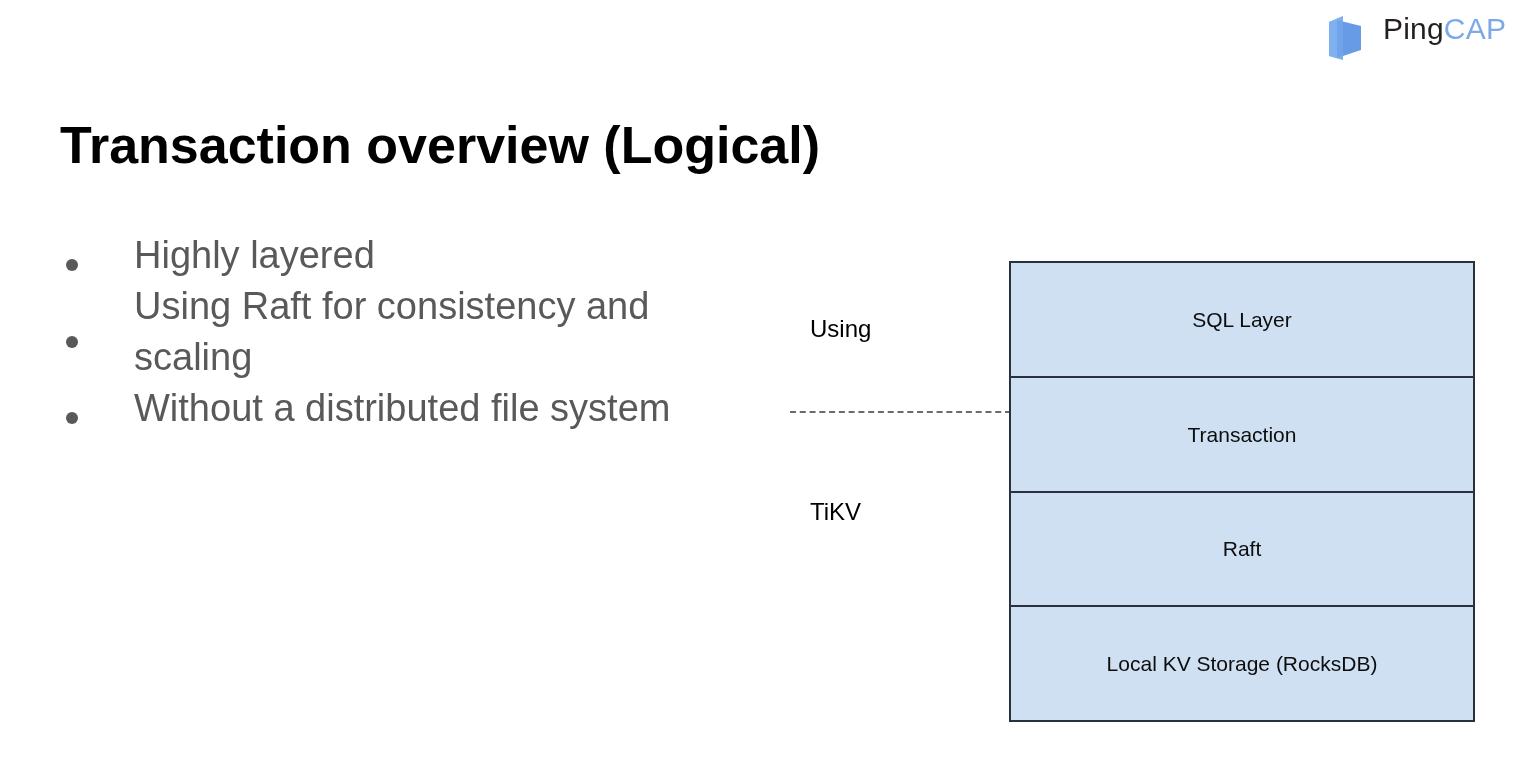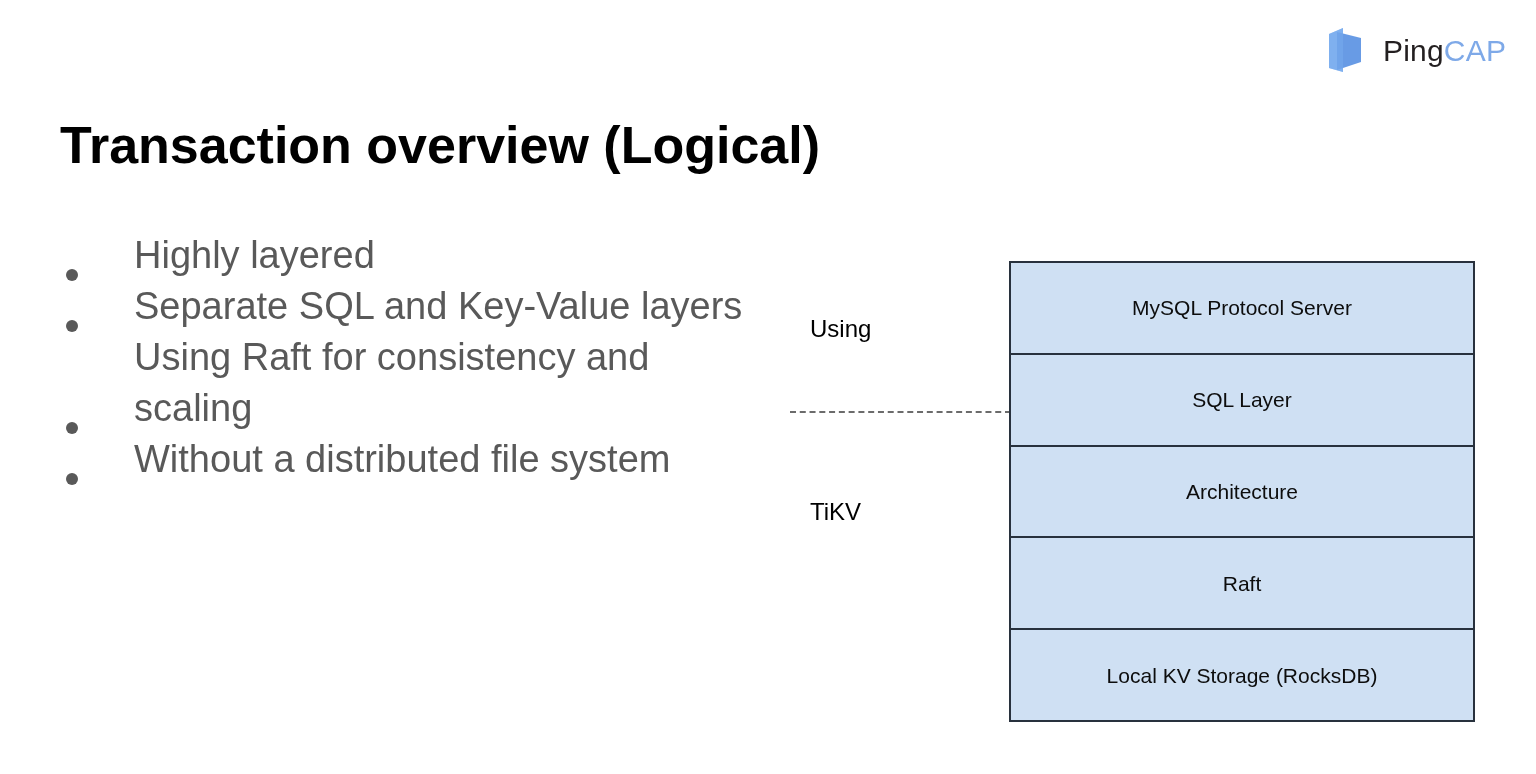--- a/index.html
+++ b/index.html
@@ -13,23 +13,22 @@
     position: relative;
     overflow: hidden;
     font-family: "Liberation Sans", sans-serif;
     -webkit-font-smoothing: antialiased;
   }
 
   
   #brand-logo {
     position: absolute;
     left: 1321px;
-    top: 24px;
+    top: 12px;
     display: flex;
-    align-items: center;
     gap: 10px;
   }
   #brand-logo .logo-mark {
     width: 52px;
     height: 52px;
     display: block;
   }
   #brand-logo .logo-wordmark {
     font-size: 30px;
     letter-spacing: 0.2px;
@@ -53,21 +52,21 @@
 
   
   #bullet-list {
     position: absolute;
     left: 60px;
     top: 230px;
     width: 700px;
   }
   .bullet-item {
     display: flex;
-    align-items: flex-end;
+    align-items: center;
     margin-bottom: 0px;
   }
   .bullet-marker {
     flex: 0 0 auto;
     width: 68px;
     display: flex;
     justify-content: flex-start;
     padding-left: 6px;
     padding-top: 19px;
   }
@@ -158,50 +157,41 @@
   <div class="bullet-item">
     <span class="bullet-marker">
         <i></i>
       </span>
     <span class="bullet-text">Highly layered</span>
   </div>
   <div class="bullet-item">
     <span class="bullet-marker">
         <i></i>
       </span>
-    <span class="bullet-text">Separate SQL and Key-Value layers</span>
-  </div>
-  <div class="bullet-item">
-    <span class="bullet-marker">
-        <i></i>
-      </span>
     <span class="bullet-text">Using Raft for consistency and scaling</span>
   </div>
   <div class="bullet-item">
     <span class="bullet-marker">
         <i></i>
       </span>
     <span class="bullet-text">Without a distributed file system</span>
   </div>
 </div>
 
 <div class="side-label" id="label-tidb">Using</div>
 <div class="side-label" id="label-tikv">TiKV</div>
 
 <div id="tier-divider"></div>
 
 <div id="layer-stack">
   <div class="layer-row">
-    <span class="layer-label">MySQL Protocol Server</span>
-  </div>
-  <div class="layer-row">
     <span class="layer-label">SQL Layer</span>
   </div>
   <div class="layer-row">
-    <span class="layer-label">Architecture</span>
+    <span class="layer-label">Transaction</span>
   </div>
   <div class="layer-row">
     <span class="layer-label">Raft</span>
   </div>
   <div class="layer-row">
     <span class="layer-label">Local KV Storage (RocksDB)</span>
   </div>
 </div>
 
 </body></html>

